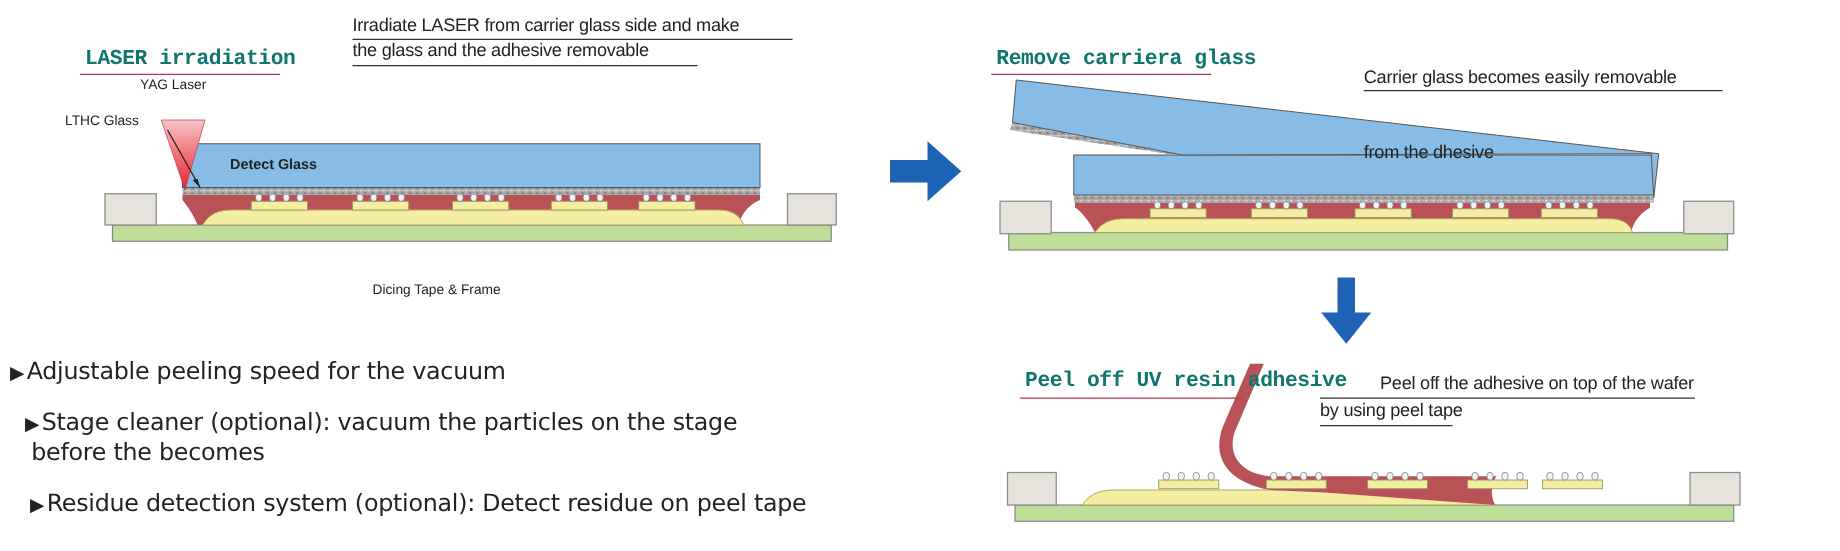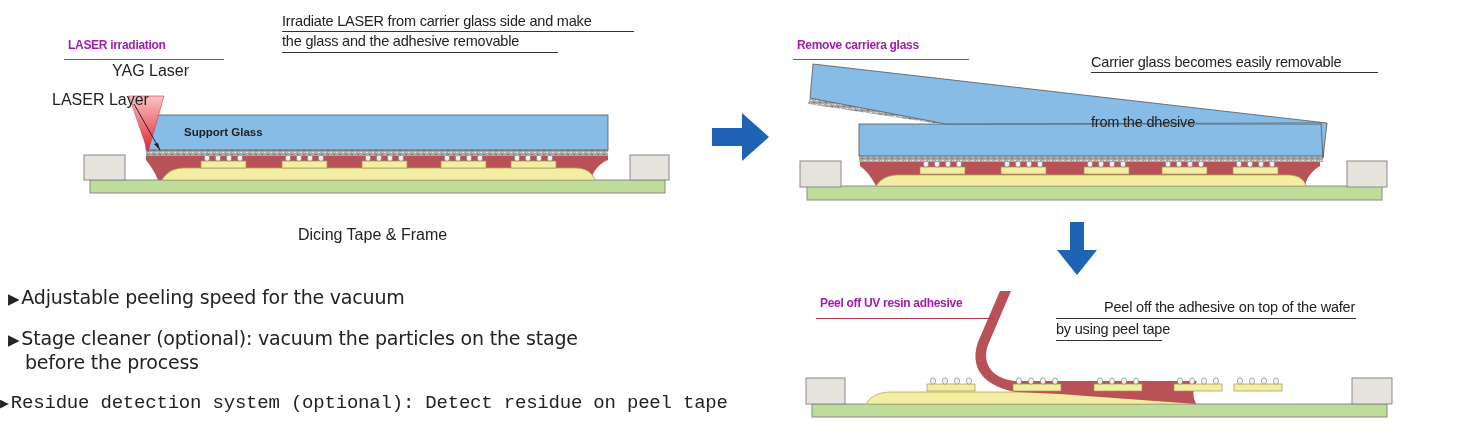--- a/index.html
+++ b/index.html
@@ -1,22 +1,22 @@
 <!DOCTYPE html>
 <html><head>
 <meta charset="utf-8">
 <style>
   html, body { margin: 0; padding: 0; background: #ffffff; }
   body { width: 1472px; height: 441px; position: relative; overflow: hidden; font-family: "Liberation Sans", sans-serif; }
   .abs { position: absolute; white-space: nowrap; }
-  .step-title { color: #a21caf; font-weight: bold; font-size: 12px; font-family: Liberation Sans, sans-serif; letter-spacing: -0.3px; }
+  .step-title { color: #0f766e; font-weight: bold; font-size: 17px; font-family: Liberation Mono, monospace; letter-spacing: -0.3px; }
   .step-title-ul { position: absolute; height: 1px; background: #b23a4a; }
   .note { color: #222; font-size: 14.5px; font-family: "Liberation Sans", sans-serif; line-height: 23px; letter-spacing: -0.2px; }
   .note-ul { position: absolute; height: 1px; background: #333; }
-  .label { color: #222; font-size: 16px; font-family: "Liberation Sans", sans-serif; }
+  .label { color: #222; font-size: 11px; font-family: "Liberation Sans", sans-serif; }
   .bullet { color: #222; font-size: 19px; font-family: "DejaVu Sans", sans-serif; line-height: 24px; letter-spacing: -0.2px; }
   .bullet .tri { font-size: 15px; margin-right: 2px; }
   svg { position: absolute; left: 0; top: 0; }
 </style>
 </head>
 <body>
 
 <svg width="1472" height="441">
   <defs>
     <linearGradient id="laserGrad" x1="0" y1="0" x2="0" y2="1">
@@ -152,41 +152,41 @@
 
 <div class="abs step-title" style="left:68px; top:38px;">LASER irradiation</div>
 <div class="step-title-ul" style="left:64px; top:59px; width:160px;"></div>
 
 <div class="abs note" style="left:282px; top:10px;">Irradiate LASER from carrier glass side and make</div>
 <div class="note-ul" style="left:282px; top:31px; width:352px;"></div>
 <div class="abs note" style="left:282px; top:30px;">the glass and the adhesive removable</div>
 <div class="note-ul" style="left:282px; top:52px; width:276px;"></div>
 
 <div class="abs label" style="left:112px; top:62px;">YAG Laser</div>
-<div class="abs label" style="left:52px; top:91px;">LASER Layer</div>
-<div class="abs label" style="left:184px; top:126px; font-size:11.5px; font-weight:bold;">Support Glass</div>
+<div class="abs label" style="left:52px; top:91px;">LTHC Glass</div>
+<div class="abs label" style="left:184px; top:126px; font-size:11.5px; font-weight:bold;">Detect Glass</div>
 <div class="abs label" style="left:298px; top:226px;">Dicing Tape &amp; Frame</div>
 
 <div class="abs step-title" style="left:797px; top:38px;">Remove carriera glass</div>
 <div class="step-title-ul" style="left:793px; top:59px; width:176px;"></div>
 
 <div class="abs note" style="left:1091px; top:51px;">Carrier glass becomes easily removable</div>
 <div class="note-ul" style="left:1091px; top:72px; width:287px;"></div>
 <div class="abs note" style="left:1091px; top:72px;margin-top:39px;">from the dhesive</div>
 
 <div class="abs step-title" style="left:820px; top:296px;">Peel off UV resin adhesive</div>
 <div class="step-title-ul" style="left:816px; top:318px; width:178px;"></div>
 
 <div class="abs note" style="left:1056px; top:296px;margin-left:48px;">Peel off the adhesive on top of the wafer</div>
 <div class="note-ul" style="left:1056px; top:318px; width:300px;"></div>
 <div class="abs note" style="left:1056px; top:318px;">by using peel tape</div>
 <div class="note-ul" style="left:1056px; top:340px; width:106px;"></div>
 
 <div class="abs bullet" style="left:8px; top:285px;">
   <span class="tri">▶</span><span>Adjustable peeling speed for the vacuum</span>
 </div>
-<div class="abs bullet" style="left:8px; top:326px;">
+<div class="abs bullet" style="left:20px; top:326px;">
   <span class="tri">▶</span><span>Stage cleaner (optional): vacuum the particles on the stage</span>
 </div>
-<div class="abs bullet" style="left:25px; top:350px;">before the process</div>
-<div class="abs bullet" style="left:0; top:391px;font-family:Liberation Mono, monospace;">
+<div class="abs bullet" style="left:25px; top:350px;">before the becomes</div>
+<div class="abs bullet" style="left:24px; top:391px;">
   <span class="tri">▶</span><span>Residue detection system (optional): Detect residue on peel tape</span>
 </div>
 
 </body></html>

